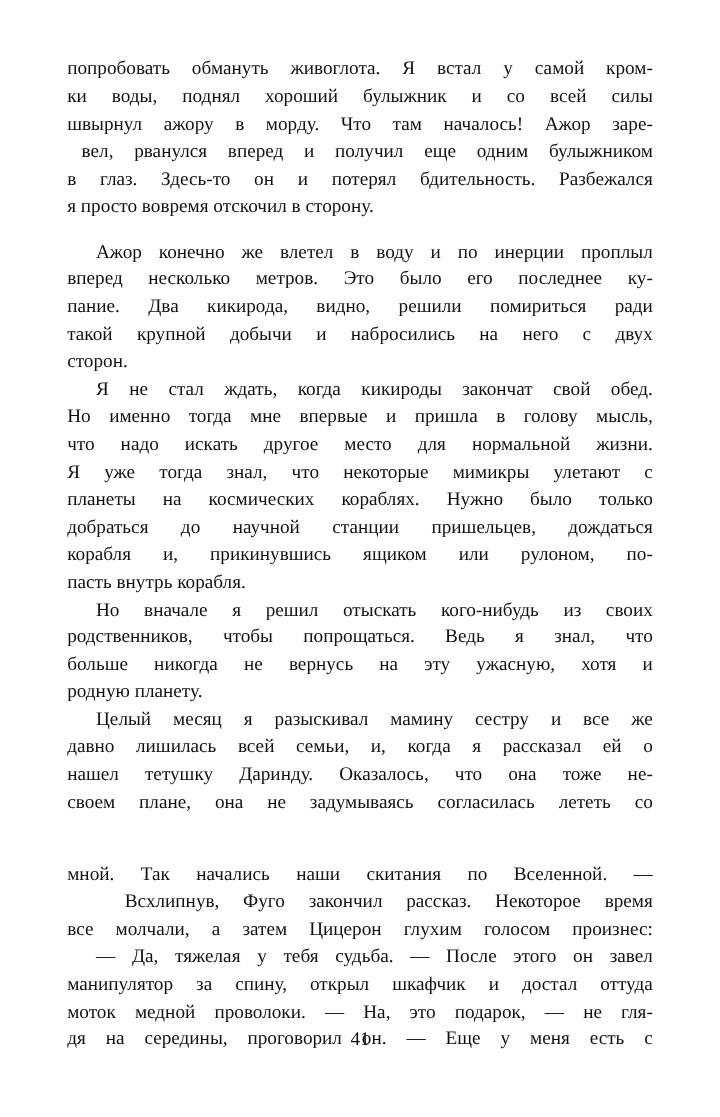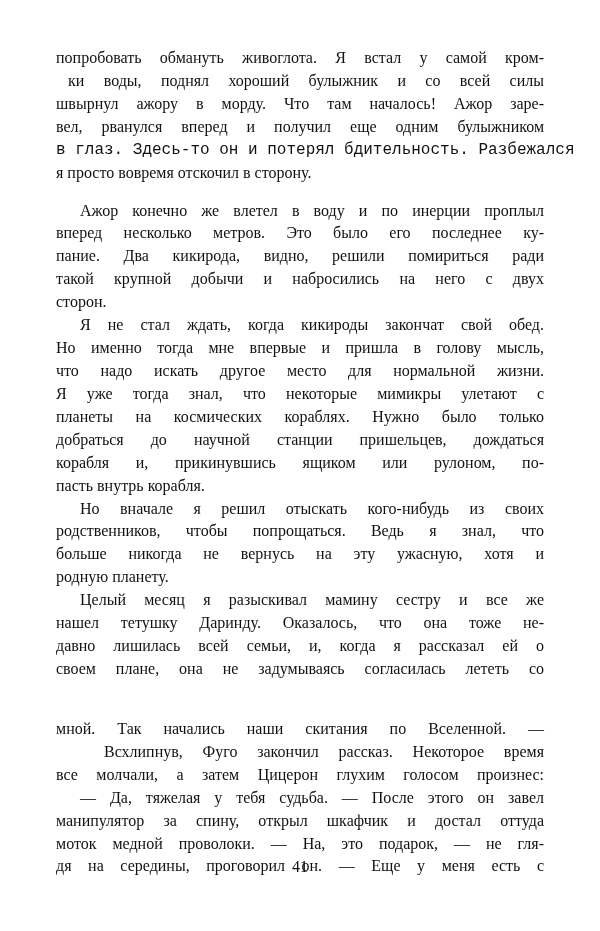--- a/index.html
+++ b/index.html
@@ -45,45 +45,45 @@
     text-align: center;
     font-size: 16px;
     font-family: "Liberation Serif", "DejaVu Serif", serif;
   }
 </style>
 </head>
 <body>
 
 <div class="page">
   <span class="line" style="height: 22.9357px; line-height: 22.9357px;">попробовать обмануть живоглота. Я встал у самой кром-</span>
-  <span class="line" style="height: 22.9357px; line-height: 22.9357px; margin-left: 12px;">ки воды, поднял хороший булыжник и со всей силы</span>
+  <span class="line" style="height: 22.9357px; line-height: 22.9357px;">ки воды, поднял хороший булыжник и со всей силы</span>
   <span class="line" style="height: 22.9357px; line-height: 22.9357px;">швырнул ажору в морду. Что там началось! Ажор заре-</span>
-  <span class="line" style="height: 22.9357px; line-height: 22.9357px;">вел, рванулся вперед и получил еще одним булыжником</span>
-  <span class="line" style="height: 22.9357px; line-height: 22.9357px; font-family: Liberation Mono, monospace;">в глаз. Здесь-то он и потерял бдительность. Разбежался</span>
+  <span class="line" style="height: 22.9357px; line-height: 22.9357px; margin-left: 12px;">вел, рванулся вперед и получил еще одним булыжником</span>
+  <span class="line" style="height: 22.9357px; line-height: 22.9357px;">в глаз. Здесь-то он и потерял бдительность. Разбежался</span>
   <span class="line last" style="height: 22.9357px; line-height: 22.9357px;">я просто вовремя отскочил в сторону.</span>
   <span class="line indent" style="height: 22.9357px; line-height: 22.9357px; margin-top: 15px;">Ажор конечно же влетел в воду и по инерции проплыл</span>
   <span class="line" style="height: 22.9357px; line-height: 22.9357px;">вперед несколько метров. Это было его последнее ку-</span>
   <span class="line" style="height: 22.9357px; line-height: 22.9357px;">пание. Два кикирода, видно, решили помириться ради</span>
   <span class="line" style="height: 22.9357px; line-height: 22.9357px;">такой крупной добычи и набросились на него с двух</span>
   <span class="line last" style="height: 22.9357px; line-height: 22.9357px;">сторон.</span>
   <span class="line indent" style="height: 22.9357px; line-height: 22.9357px;">Я не стал ждать, когда кикироды закончат свой обед.</span>
   <span class="line" style="height: 22.9357px; line-height: 22.9357px;">Но именно тогда мне впервые и пришла в голову мысль,</span>
   <span class="line" style="height: 22.9357px; line-height: 22.9357px;">что надо искать другое место для нормальной жизни.</span>
   <span class="line" style="height: 22.9357px; line-height: 22.9357px;">Я уже тогда знал, что некоторые мимикры улетают с</span>
   <span class="line" style="height: 22.9357px; line-height: 22.9357px;">планеты на космических кораблях. Нужно было только</span>
   <span class="line" style="height: 22.9357px; line-height: 22.9357px;">добраться до научной станции пришельцев, дождаться</span>
   <span class="line" style="height: 22.9357px; line-height: 22.9357px;">корабля и, прикинувшись ящиком или рулоном, по-</span>
   <span class="line last" style="height: 22.9357px; line-height: 22.9357px;">пасть внутрь корабля.</span>
   <span class="line indent" style="height: 22.9357px; line-height: 22.9357px;">Но вначале я решил отыскать кого-нибудь из своих</span>
   <span class="line" style="height: 22.9357px; line-height: 22.9357px;">родственников, чтобы попрощаться. Ведь я знал, что</span>
   <span class="line" style="height: 22.9357px; line-height: 22.9357px;">больше никогда не вернусь на эту ужасную, хотя и</span>
   <span class="line last" style="height: 22.9357px; line-height: 22.9357px;">родную планету.</span>
   <span class="line indent" style="height: 22.9357px; line-height: 22.9357px;">Целый месяц я разыскивал мамину сестру и все же</span>
+  <span class="line" style="height: 22.9357px; line-height: 22.9357px;">давно лишилась всей семьи, и, когда я рассказал ей о</span>
   <span class="line" style="height: 22.9357px; line-height: 22.9357px;">нашел тетушку Даринду. Оказалось, что она тоже не-</span>
-  <span class="line" style="height: 22.9357px; line-height: 22.9357px;">давно лишилась всей семьи, и, когда я рассказал ей о</span>
   <span class="line" style="height: 22.9357px; line-height: 22.9357px;">своем плане, она не задумываясь согласилась лететь со</span>
   <span class="line" style="height: 22.9357px; line-height: 22.9357px; margin-top: 37px;">мной. Так начались наши скитания по Вселенной. —</span>
   <span class="line" style="height: 22.9357px; line-height: 22.9357px; margin-left: 48px;">Всхлипнув, Фуго закончил рассказ. Некоторое время</span>
   <span class="line" style="height: 22.9357px; line-height: 22.9357px;">все молчали, а затем Цицерон глухим голосом произнес:</span>
   <span class="line indent" style="height: 22.9357px; line-height: 22.9357px;">— Да, тяжелая у тебя судьба. — После этого он завел</span>
   <span class="line" style="height: 22.9357px; line-height: 22.9357px;">манипулятор за спину, открыл шкафчик и достал оттуда</span>
   <span class="line" style="height: 22.9357px; line-height: 22.9357px;">моток медной проволоки. — На, это подарок, — не гля-</span>
   <span class="line" style="height: 22.9357px; line-height: 22.9357px;">дя на середины, проговорил он. — Еще у меня есть с</span>
 </div>
 

